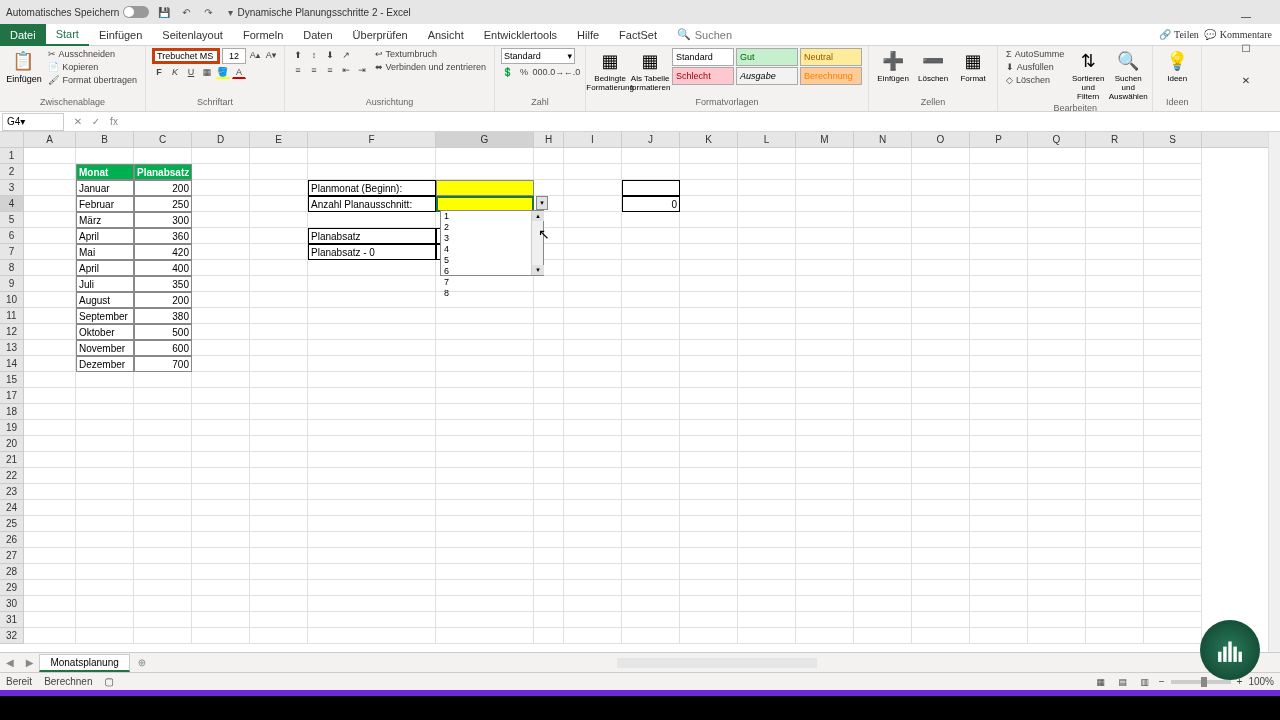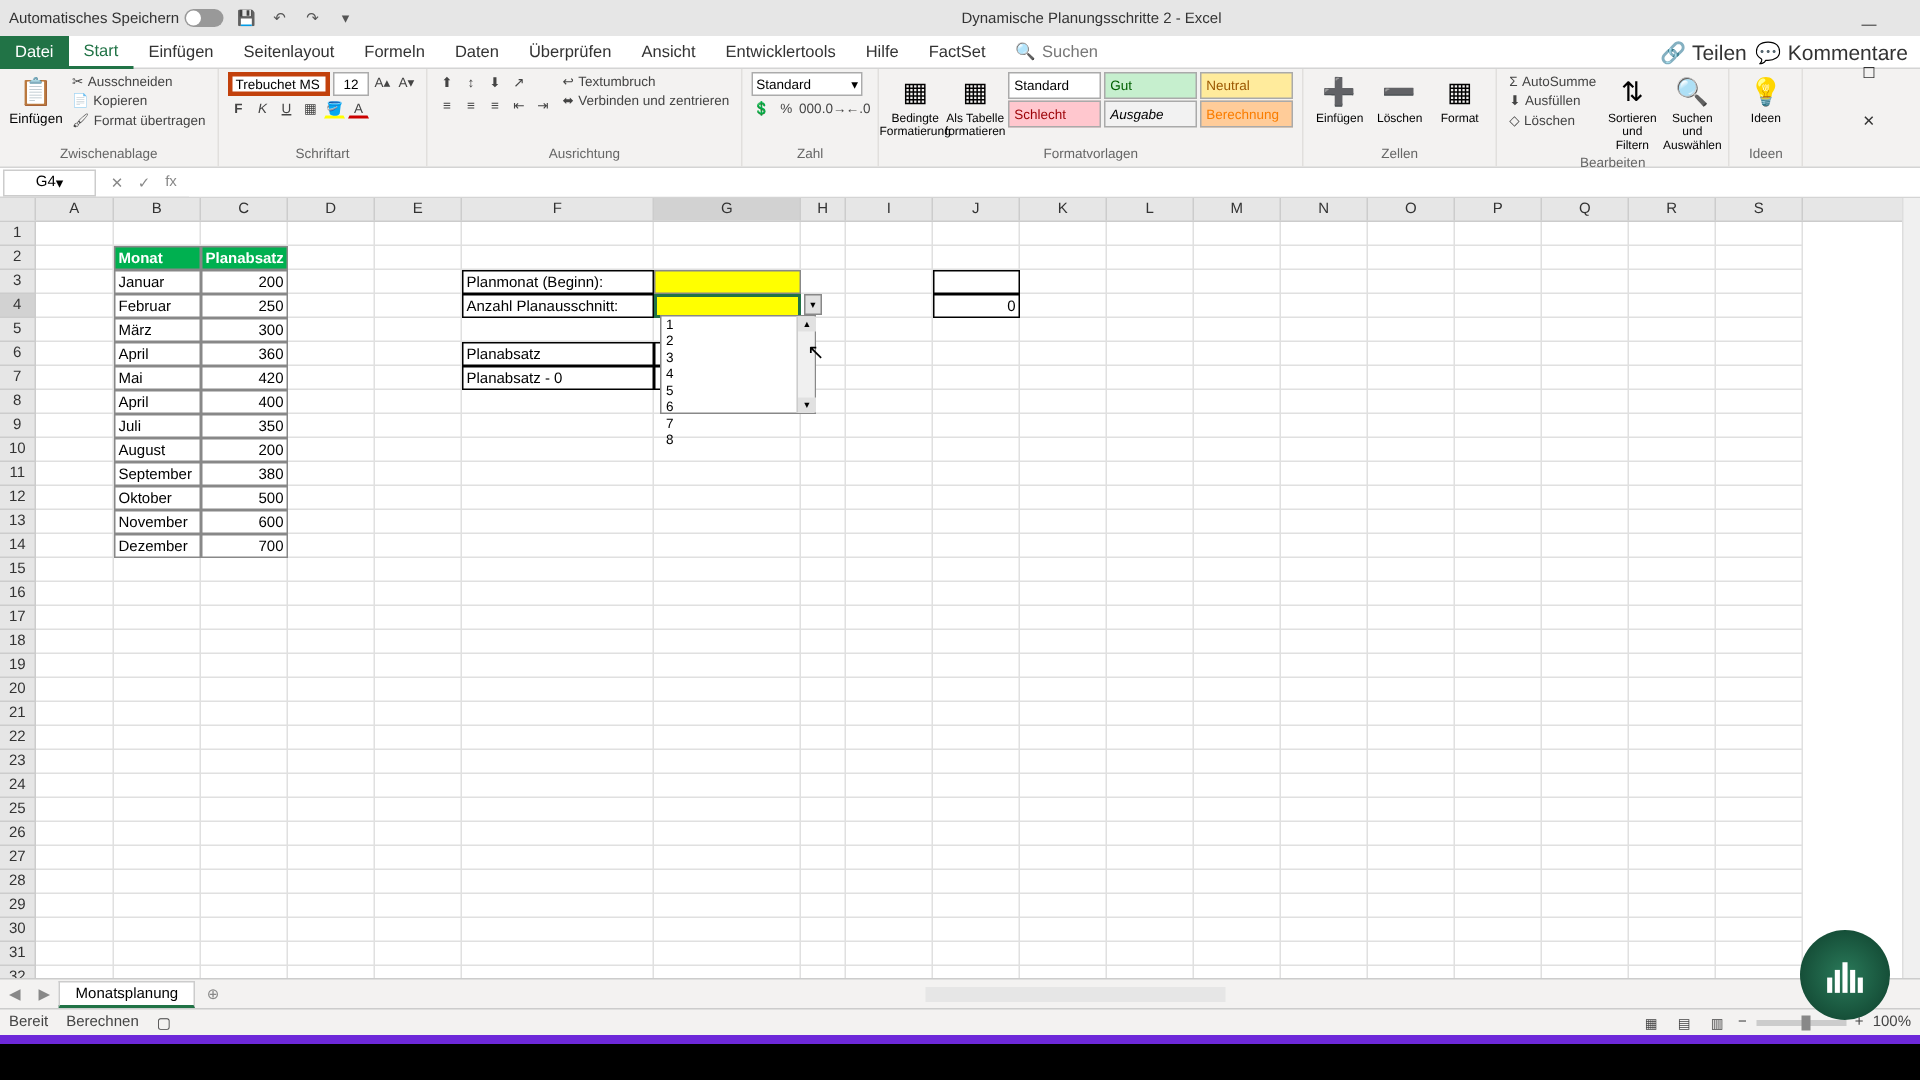--- a/index.html
+++ b/index.html
@@ -6,32 +6,32 @@
 body { background: #000; width: 1280px; height: 720px; overflow: hidden; position: relative; }
 .app { background: #6d28d9; width: 1280px; height: 696px; }
 
 
 .titlebar { height: 24px; background: #e6e6e6; display: flex; align-items: center; font-size: 10px; color: #333; }
 .titlebar-left { display: flex; align-items: center; gap: 8px; padding-left: 6px; }
 .autosave { display: flex; align-items: center; gap: 4px; }
 .toggle { width: 26px; height: 12px; background: #999; border-radius: 6px; position: relative; }
 .toggle::after { content: ''; position: absolute; width: 10px; height: 10px; background: #fff; border-radius: 50%; top: 1px; left: 1px; }
 .qat-icon { width: 14px; height: 14px; display: flex; align-items: center; justify-content: center; color: #555; font-size: 10px; }
-.titlebar-center { flex: 1; text-align: center; font-size: 10px; }
+.titlebar-center { flex: 1; text-align: left; font-size: 10px; }
 .titlebar-right { display: flex; align-items: center; gap: 8px; padding-right: 6px; flex-direction: column; }
 .user-avatar { width: 14px; height: 14px; background: #d46; border-radius: 50%; display: inline-flex; align-items: center; justify-content: center; color: #fff; font-size: 8px; }
 .win-btn { width: 28px; height: 24px; display: flex; align-items: center; justify-content: center; font-size: 10px; color: #333; }
 
 
 .menubar { height: 22px; background: #fff; display: flex; align-items: center; font-size: 11px; border-bottom: 1px solid #d4d4d4; }
 .menu-tab { padding: 0 10px; height: 22px; display: flex; align-items: center; color: #333; cursor: pointer; }
 .menu-tab.file { background: #217346; color: #fff; }
 .menu-tab.active { border-bottom: 2px solid #217346; color: #217346; }
 .menu-right { margin-left: auto; display: flex; gap: 6px; padding-right: 8px; }
-.menu-right span { font-size: 14px; color: #333; }
+.menu-right span { font-size: 10px; color: #333; font-family: Liberation Serif, serif; }
 .search-box { display: flex; align-items: center; gap: 4px; padding-left: 10px; color: #777; }
 
 
 .ribbon { height: 66px; background: #f3f2f1; display: flex; border-bottom: 1px solid #d4d4d4; font-size: 10px; }
 .ribbon-group { border-right: 1px solid #e1dfdd; padding: 2px 6px; display: flex; flex-direction: column; justify-content: space-between; }
 .ribbon-group-label { text-align: center; font-size: 9px; color: #666; padding-bottom: 2px; }
 .ribbon-content { display: flex; gap: 4px; flex: 1; align-items: flex-start; }
 .ribbon-col { display: flex; flex-direction: column; gap: 1px; }
 .ribbon-btn-lg { width: 36px; display: flex; flex-direction: column; align-items: center; gap: 2px; padding: 2px; }
 .ribbon-btn-lg .icon { font-size: 18px; }
@@ -44,21 +44,21 @@
 .style-standard { background: #fff; }
 .style-schlecht { background: #ffc7ce; color: #9c0006; }
 .style-gut { background: #c6efce; color: #006100; }
 .style-ausgabe { background: #f2f2f2; font-style: italic; }
 .style-neutral { background: #ffeb9c; color: #9c5700; }
 .style-berechnung { background: #ffcc99; color: #fa7d00; }
 .combo { width: 74px; height: 16px; border: 1px solid #ababab; font-size: 9px; background: #fff; padding: 0 2px; display: flex; align-items: center; justify-content: space-between; }
 
 
 .formula-row { height: 20px; display: flex; align-items: center; border-bottom: 1px solid #d4d4d4; background: #fff; }
-.name-box { width: 62px; height: 18px; border: 1px solid #ccc; font-size: 10px; padding: 0 4px; display: flex; align-items: center; justify-content: center; margin: 0 2px; }
+.name-box { width: 62px; height: 18px; border: 1px solid #ccc; font-size: 10px; padding: 0 4px; display: flex; align-items: center; justify-content: flex-start; margin: 0 2px; }
 .fx-btns { display: flex; gap: 2px; padding: 0 4px; }
 .fx-btn { width: 16px; height: 16px; display: flex; align-items: center; justify-content: center; font-size: 10px; color: #888; }
 .formula-input { flex: 1; height: 18px; border: none; font-size: 10px; padding: 0 4px; }
 
 
 .grid-area { position: relative; height: 520px; background: #fff; overflow: hidden; }
 .col-headers { display: flex; height: 16px; background: #e6e6e6; border-bottom: 1px solid #ccc; position: absolute; top: 0; left: 0; right: 12px; }
 .corner { width: 24px; border-right: 1px solid #ccc; background: #e6e6e6; }
 .col-h { border-right: 1px solid #ccc; text-align: center; font-size: 10px; color: #333; line-height: 16px; }
 .col-h.sel { background: #d2d2d2; }
@@ -711,42 +711,20 @@
           <div class="cell cL"></div>
           <div class="cell cM"></div>
           <div class="cell cN"></div>
           <div class="cell cO"></div>
           <div class="cell cP"></div>
           <div class="cell cQ"></div>
           <div class="cell cR"></div>
           <div class="cell cS"></div>
         </div>
         <div class="row">
-          <div class="row-h">16</div>
-          <div class="cell cA"></div>
-          <div class="cell cB"></div>
-          <div class="cell cC"></div>
-          <div class="cell cD"></div>
-          <div class="cell cE"></div>
-          <div class="cell cF"></div>
-          <div class="cell cG"></div>
-          <div class="cell cH"></div>
-          <div class="cell cI"></div>
-          <div class="cell cJ"></div>
-          <div class="cell cK"></div>
-          <div class="cell cL"></div>
-          <div class="cell cM"></div>
-          <div class="cell cN"></div>
-          <div class="cell cO"></div>
-          <div class="cell cP"></div>
-          <div class="cell cQ"></div>
-          <div class="cell cR"></div>
-          <div class="cell cS"></div>
-        </div>
-        <div class="row">
           <div class="row-h">17</div>
           <div class="cell cA"></div>
           <div class="cell cB"></div>
           <div class="cell cC"></div>
           <div class="cell cD"></div>
           <div class="cell cE"></div>
           <div class="cell cF"></div>
           <div class="cell cG"></div>
           <div class="cell cH"></div>
           <div class="cell cI"></div>

